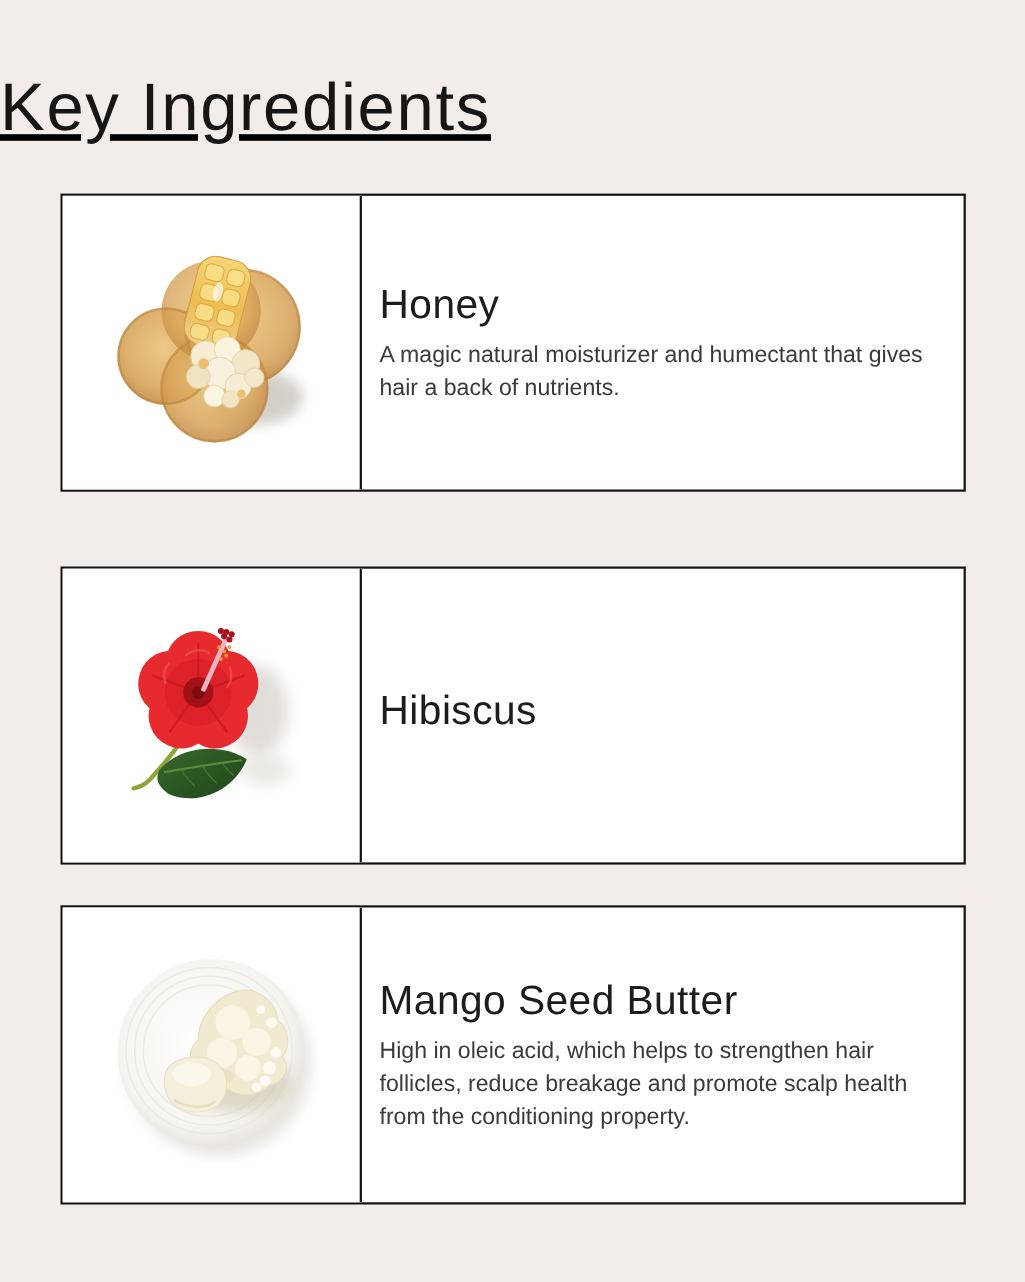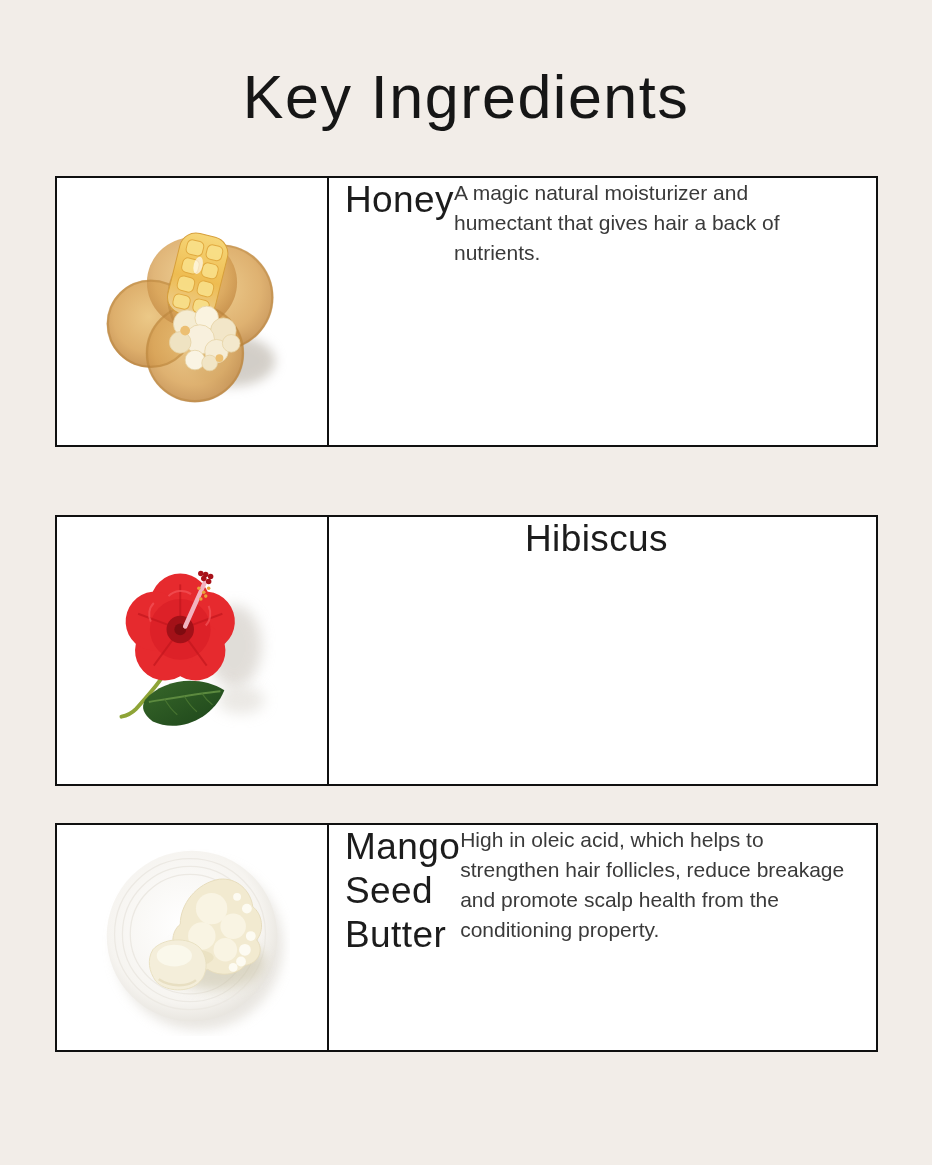--- a/index.html
+++ b/index.html
@@ -7,53 +7,53 @@
     width: 932px; height: 1165px;
     background: #F2EDE8;
     font-family: "Liberation Sans", "DejaVu Sans", sans-serif;
     position: relative;
     overflow: hidden;
   }
   .page { position: relative; width: 932px; height: 1165px; }
 
   .header {
     position: absolute; top: 0; left: 0; width: 100%; height: 176px;
-    display: flex; align-items: center; justify-content: center;
-    box-sizing: border-box; padding-top: 17px;
+    display: flex; align-items: center; justify-content: flex-start;
+    box-sizing: border-box; padding-top: 17px; text-decoration: underline;
   }
   .title {
     margin: 0;
     font-size: 61px;
     font-weight: 400;
     letter-spacing: 1.5px;
     color: #161616;
   }
 
   .card {
     position: absolute; left: 55px; width: 823px; height: 271px;
     background: #FFFFFF;
     border: 2px solid #101010;
     box-sizing: border-box;
     display: flex;
   }
   .card-1 { top: 176px; }
   .card-2 { top: 499px; margin-top: 16px; }
-  .card-3 { top: 823px; height: 229px; }
+  .card-3 { top: 823px; height: 272px; }
 
   .media {
     flex: 0 0 270px; width: 270px;
     border-right: 2px solid #101010;
     display: flex; align-items: center; justify-content: center;
     margin: 0; background: #FFFFFF;
   }
   .media svg { display: block; }
 
   .card-body {
     flex: 1 1 auto;
-    display: flex; flex-direction: row; justify-content: center;
+    display: flex; flex-direction: column; justify-content: center;
     padding: 0 28px 0 16px;
     box-sizing: border-box;
   }
   .ingredient-name {
     margin: 0 0 9px 0;
     font-size: 37px;
     font-weight: 400;
     letter-spacing: 0.4px;
     color: #1C1C1C;
     line-height: 44px;

